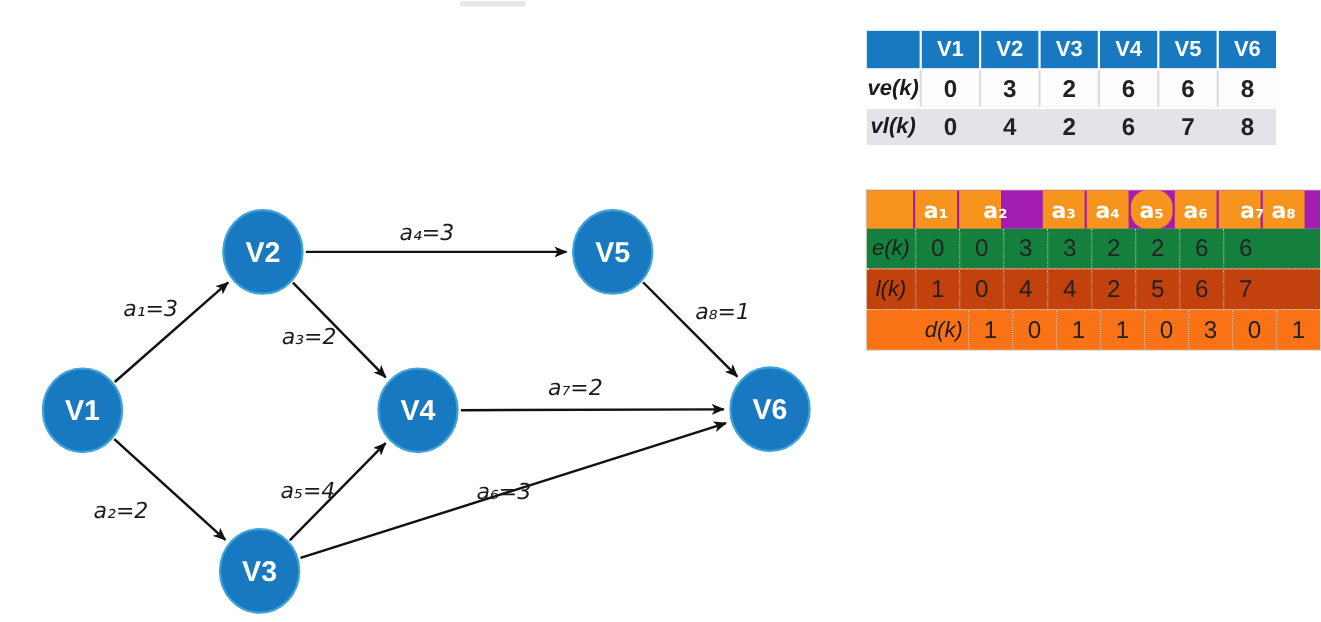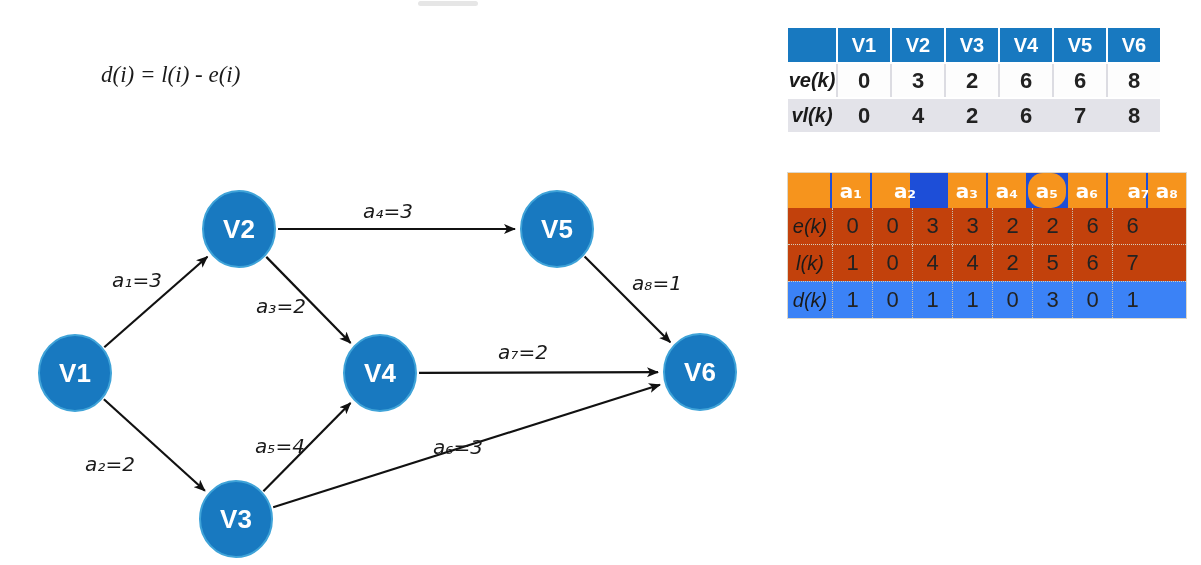--- a/index.html
+++ b/index.html
@@ -37,34 +37,33 @@
   #vertex-table .hrow{gap:2px;}
   #vertex-table .drow{gap:2px;margin-top:2px;font-weight:bold;}
   #vertex-table .hcell{width:52px;height:34px;color:#fff;font-weight:700;font-size:20px;}
   #vertex-table .hcell.first{width:48px;}
   #vertex-table .lcell{width:48px;height:33px;font-style:italic;font-size:20px;}
   #vertex-table .vcell{width:52px;height:33px;font-size:22px;color:#222;}
   #vertex-table .r0 .vcell{background:#fdfdfd;box-shadow:-2px 0 0 #dcdce2;}
   #vertex-table .r0 .lcell{background:#ffffff;}
   
   #activity-table{left:787px;top:172px;border:1px solid #ddd7c9;}
-  #activity-table .hrow{gap:2px;background:#1d4ed8;}
+  #activity-table .hrow{gap:2px;background:#a21caf;}
   #activity-table .hcell{width:38px;height:35px;color:#fff;font-weight:700;font-size:20px;
     font-family:"DejaVu Sans","Liberation Sans",sans-serif;}
   #activity-table .hcell.first{width:42px;}
   #activity-table .lcell{width:44px;height:36px;font-style:italic;font-size:20px;}
   #activity-table .vcell{width:40px;height:36px;border-left:1px dotted #c6bfb0;font-size:22px;color:#222;}
   #activity-table .drow + .drow{border-top:1px dotted #d5cebe;}
 </style>
 </head>
 <body>
 
 <div id="canvas">
   <div class="artifact"></div>
-  <div class="formula">d(i) = l(i) - e(i)</div>
 
   <svg id="graph-svg" width="770" height="565" viewBox="0 0 770 565">
       <defs>
         <marker id="arw" markerWidth="13" markerHeight="10" refX="11" refY="5" orient="auto" markerUnits="userSpaceOnUse">
           <path d="M0,0 L12,5 L0,10 L3,5 Z" fill="#111111"></path>
         </marker>
       </defs>
       <line x1="104.30616877697048" y1="347.2677542446113" x2="207.43951054787794" y2="256.711649275034" stroke="#111111" stroke-width="2.2" marker-end="url(#arw)"></line>
       <text x="137" y="287" text-anchor="middle" class="edge-label">a₁=3</text>
       <line x1="103.89011888954272" y1="399.198492906045" x2="204.88756427280015" y2="490.7862384088747" stroke="#111111" stroke-width="2.2" marker-end="url(#arw)"></line>
@@ -141,21 +140,21 @@
         <div class="cell hcell first" style="background: rgb(246, 148, 29);"></div>
         <div class="cell hcell" style="background: rgb(246, 148, 29);">a₁</div>
         <div class="cell hcell" style="background: rgb(246, 148, 29); padding-left: 28px;">a₂</div>
         <div class="cell hcell" style="background: rgb(246, 148, 29); margin-left: 36px;">a₃</div>
         <div class="cell hcell" style="background: rgb(246, 148, 29);">a₄</div>
         <div class="cell hcell" style="background: rgb(246, 148, 29); border-radius: 15px;">a₅</div>
         <div class="cell hcell" style="background: rgb(246, 148, 29);">a₆</div>
         <div class="cell hcell" style="background: rgb(246, 148, 29); padding-left: 23px;">a₇</div>
         <div class="cell hcell" style="background: rgb(246, 148, 29);">a₈</div>
       </div>
-      <div class="trow drow r0" style="background: #c2410c;">
+      <div class="trow drow r0" style="background: #15803d;">
         <div class="cell lcell">e(k)</div>
         <div class="cell vcell">0</div>
         <div class="cell vcell">0</div>
         <div class="cell vcell">3</div>
         <div class="cell vcell">3</div>
         <div class="cell vcell">2</div>
         <div class="cell vcell">2</div>
         <div class="cell vcell">6</div>
         <div class="cell vcell">6</div>
       </div>
@@ -163,21 +162,21 @@
         <div class="cell lcell">l(k)</div>
         <div class="cell vcell">1</div>
         <div class="cell vcell">0</div>
         <div class="cell vcell">4</div>
         <div class="cell vcell">4</div>
         <div class="cell vcell">2</div>
         <div class="cell vcell">5</div>
         <div class="cell vcell">6</div>
         <div class="cell vcell">7</div>
       </div>
-      <div class="trow drow r2" style="background: #3b82f6;">
+      <div class="trow drow r2" style="background: #f97316; padding-left: 48px;">
         <div class="cell lcell">d(k)</div>
         <div class="cell vcell">1</div>
         <div class="cell vcell">0</div>
         <div class="cell vcell">1</div>
         <div class="cell vcell">1</div>
         <div class="cell vcell">0</div>
         <div class="cell vcell">3</div>
         <div class="cell vcell">0</div>
         <div class="cell vcell">1</div>
       </div>

